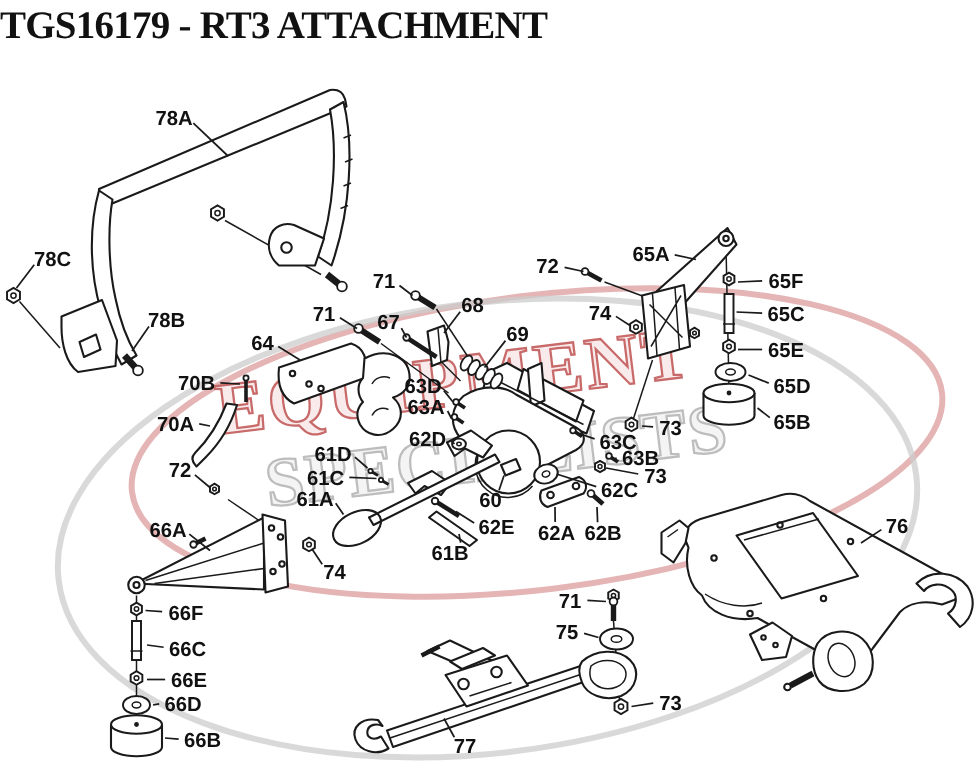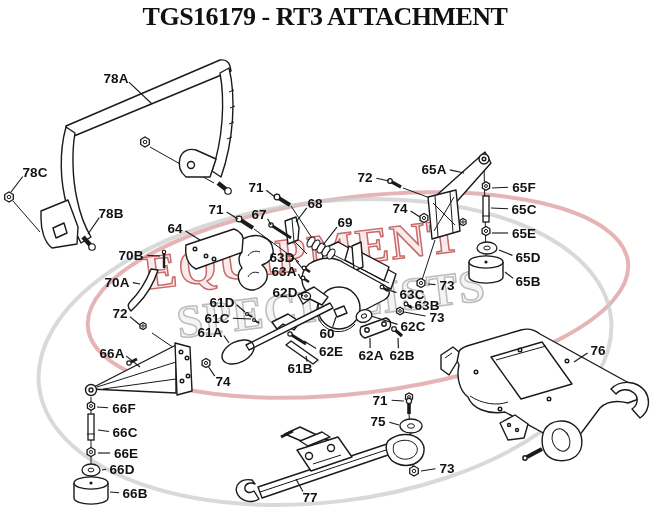--- a/index.html
+++ b/index.html
@@ -1,18 +1,18 @@
 <!DOCTYPE html>
 <html><head>
 <meta charset="utf-8">
 <style>
   html,body{margin:0;padding:0;background:#fff;}
   #stage{position:relative;width:650px;height:514px;background:#ffffff;overflow:hidden;
          font-family:"Liberation Sans",sans-serif;}
-  #title{position:absolute;top:2px;left:0;width:650px;text-align:center;
+  #title{position:absolute;top:2px;left:0;width:650px;text-align:left;
          font-family:"Liberation Serif",serif;font-weight:bold;font-size:26px;
          letter-spacing:-0.5px;color:#111;}
   svg{position:absolute;top:0;left:0;}
   .ink{stroke:#1a1a1a;fill:none;stroke-width:1.4;stroke-linejoin:round;stroke-linecap:round;}
   .wht{stroke:#1a1a1a;fill:#ffffff;stroke-width:1.4;stroke-linejoin:round;}
   .thin{stroke:#1a1a1a;stroke-width:1;fill:none;}
   .lbl{font-family:"Liberation Sans",sans-serif;font-weight:700;font-size:13.5px;fill:#111;}
   .wm1{font-family:"Liberation Serif",serif;font-weight:bold;font-size:49px;letter-spacing:2px;
        fill:rgba(245,222,222,0.62);stroke:#c96a6a;stroke-width:1.5;}
   .wm2{font-family:"Liberation Serif",serif;font-weight:bold;font-size:46px;letter-spacing:1px;

